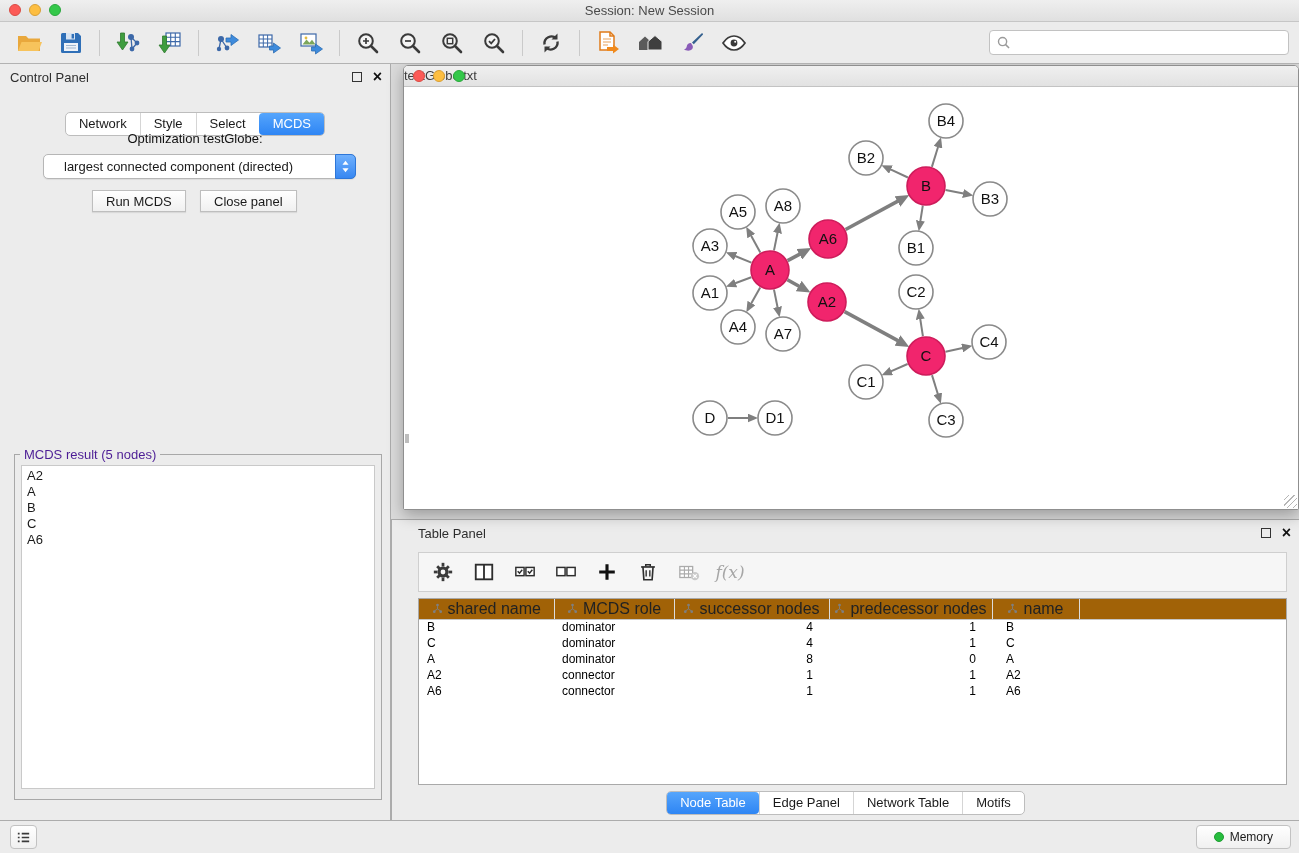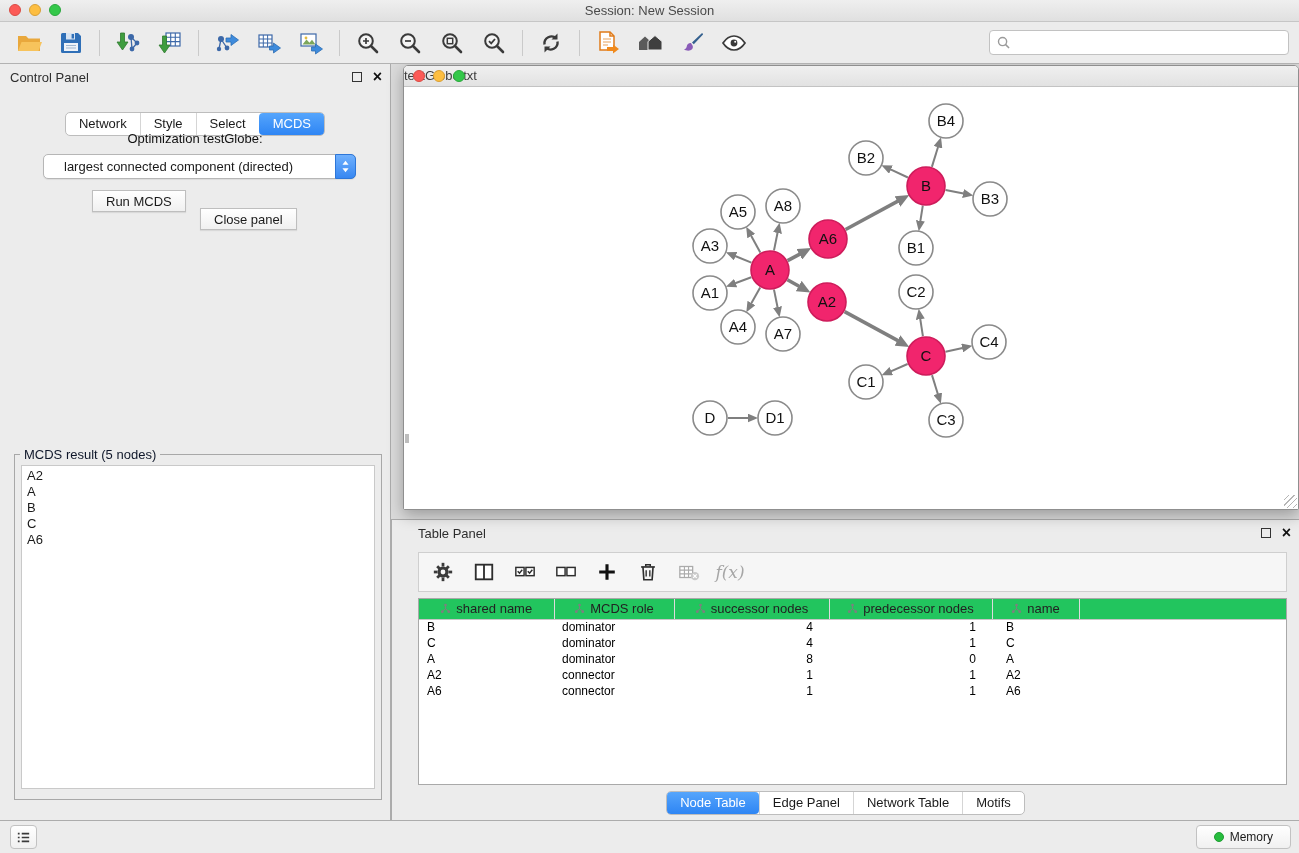--- a/index.html
+++ b/index.html
@@ -39,23 +39,23 @@
   .seg-tabs{display:flex;background:#FFF;border:1px solid #BDBDBD;border-radius:5px;}
   .seg-tab{padding:3px 13px;border-left:1px solid #D5D5D5;color:#1a1a1a;line-height:16px;}
   .seg-tab:first-child{border-left:none;}
   .seg-tab.active{background:linear-gradient(#55A5FC,#2E85F4);color:#FFF;border-radius:4px;border-left-color:transparent;}
   .opt-label{position:absolute;top:67px;width:100%;text-align:center;color:#111;}
   .combo{position:absolute;top:90px;left:43px;width:313px;height:25px;background:#FFF;border:1px solid #B6B6B6;border-radius:5px;display:flex;align-items:center;box-shadow:0 1px 1px rgba(0,0,0,.07);}
   .combo-text{flex:1;padding-left:20px;white-space:nowrap;overflow:hidden;}
   .combo-cap{width:21px;align-self:stretch;margin:-1px -1px -1px 0;border-radius:0 5px 5px 0;background:linear-gradient(#6FB0FD,#3787F2);display:flex;align-items:center;justify-content:center;border:1px solid #2D76D8;}
   .mac-btn{position:absolute;height:22px;background:linear-gradient(#FFFFFF,#F0F0F0);border:1px solid #BEBEBE;border-radius:0;font-size:13px;padding:0 13px;box-shadow:0 1px 1px rgba(0,0,0,.08);}
   #run-btn{top:126px;left:92px;}
-  #close-btn{top:126px;left:200px;margin-top:18px;}
+  #close-btn{top:126px;left:200px;}
   .groupbox{position:absolute;left:14px;top:390px;width:368px;height:346px;border:1px solid #A8A8A8;}
-  .legend{position:absolute;top:-8px;left:5px;background:#ECECEC;padding:0 4px;color:#0f172a;}
+  .legend{position:absolute;top:-8px;left:5px;background:#ECECEC;padding:0 4px;color:#4c1d95;}
   .result-list{position:absolute;left:6px;right:6px;top:10px;bottom:10px;background:#FFF;border:1px solid #C9C9C9;overflow:auto;padding:2px 0;}
   .result-item{padding:0 5px;line-height:16px;font-size:13px;}
 
   
   .network-window{position:absolute;left:403px;top:65px;width:896px;height:445px;background:#FFF;border:1px solid #8F8F8F;border-radius:5px 5px 2px 2px;box-shadow:0 5px 16px rgba(0,0,0,.3);z-index:20;}
   .nw-titlebar{height:21px;background:linear-gradient(#F0F0F0,#E2E2E2);border-bottom:1px solid #C3C3C3;border-radius:4px 4px 0 0;position:relative;}
   .nw-title{text-align:left;line-height:20px;color:#3C3C3C;font-size:13px;}
   .nw-traffic{position:absolute;left:9px;top:4px;display:flex;gap:8px;}
   #net-svg{position:absolute;left:0;top:21px;width:894px;height:422px;background:#FFF;}
   .node-label{font-size:15px;fill:#111;font-family:"Liberation Sans",sans-serif;}
@@ -63,21 +63,21 @@
   .scroll-mark{position:absolute;left:1px;top:368px;width:4px;height:9px;background:#BDBDBD;}
 
   
   .table-panel{position:absolute;left:391px;top:519px;right:0;bottom:33px;background:#ECECEC;border-top:1px solid #ABABAB;border-left:1px solid #ABABAB;z-index:10;}
   .tp-title{position:absolute;left:26px;top:6px;color:#2E2E2E;}
   .tp-toolbar{position:absolute;left:26px;right:12px;top:32px;height:40px;background:#F6F6F6;border:1px solid #CFCFCF;display:flex;align-items:center;padding-left:6px;gap:5px;}
   .tt-btn{width:36px;height:32px;display:flex;align-items:center;justify-content:center;border-radius:4px;}
   .fx-label{font-family:"DejaVu Serif",serif;font-style:italic;font-size:17px;color:#A6A6A6;}
   .table-wrap{position:absolute;left:26px;right:12px;top:78px;height:187px;background:#FFF;border:1px solid #A9A9A9;overflow:hidden;}
   table{border-collapse:collapse;width:100%;table-layout:fixed;}
-  th{height:20px;background:#22c55e;border-bottom:1px solid #C6C6C6;border-right:1px solid #DCDCDC;font-weight:normal;font-size:13px;color:#222;}
+  th{height:20px;background:#a16207;border-bottom:1px solid #C6C6C6;border-right:1px solid #DCDCDC;font-weight:normal;font-size:16px;color:#222;}
   th.filler{border-right:none;}
   .th-in{display:flex;align-items:center;justify-content:center;gap:5px;}
   td{height:16px;font-size:12px;padding:0 8px;color:#000;}
   td.num{text-align:right;padding-right:16px;}
   td.name-col{padding-left:14px;}
   .tp-tabs-wrap{position:absolute;left:0;right:0;top:271px;display:flex;justify-content:center;}
 
   
   .statusbar{position:absolute;left:0;bottom:0;width:100%;height:33px;background:#ECECEC;border-top:1px solid #ACACAC;z-index:30;}
   .status-left-btn{position:absolute;left:10px;top:4px;width:27px;height:24px;background:linear-gradient(#FFF,#F0F0F0);border:1px solid #C2C2C2;border-radius:4px;display:flex;align-items:center;justify-content:center;}

